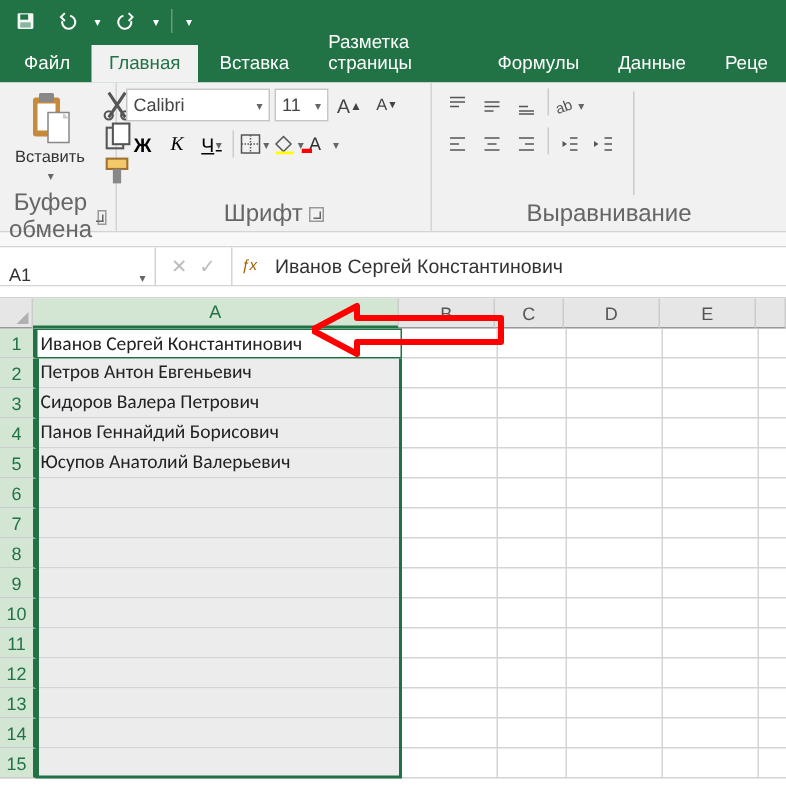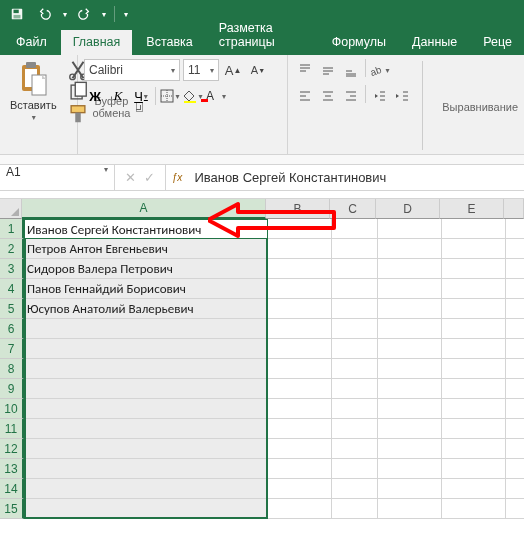--- a/index.html
+++ b/index.html
@@ -52,26 +52,26 @@
     background: #f1f1f1;
     height: 100px;
     border-bottom: 1px solid #d4d4d4;
     display:flex;
   }
   .group {
     border-right: 1px solid #d4d4d4;
     padding: 4px 6px 2px 6px;
     position:relative;
     display:flex;
-    flex-direction:row;
+    flex-direction:column;
   }
   .group-body { flex:1; display:flex; gap:4px; }
   .group-label {
     text-align:center;
-    font-size:11px;
+    font-size:16px;
     color:#666;
     padding-top:2px;
     display:flex;
     justify-content:center;
     gap:4px;
     align-items:center;
   }
   .glyph-expand {
     width:10px;height:10px;border:1px solid #999; position:relative;
   }
@@ -97,21 +97,21 @@
   .dd-caret{font-size:8px;color:#666;margin-left:1px;}
   
   .align-row{display:flex;gap:1px;}
   .align-col{display:flex;flex-direction:column;gap:4px;}
   .wrap-btn{display:flex;align-items:center;gap:4px;height:22px;padding:0 4px;font-size:12px;color:#333;}
   .wrap-btn svg{width:16px;height:16px;flex-shrink:0;}
   
   .formula-row{
     height:26px;border-bottom:1px solid #d4d4d4;display:flex;align-items:stretch;background:#fff;
   }
-  .name-box{width:115px;border-right:1px solid #d4d4d4;display:flex;align-items:flex-start;padding:0 6px;font-size:12px;color:#333;justify-content:space-between;}
+  .name-box{width:104px;border-right:1px solid #d4d4d4;display:flex;align-items:flex-end;padding:0 6px;font-size:12px;color:#333;justify-content:space-between;}
   .fx-btns{display:flex;align-items:center;gap:8px;padding:0 10px;color:#999;border-right:1px solid #d4d4d4;}
   .fx-btns span{font-size:13px;}
   .fx-label{display:flex;align-items:center;padding:0 6px;font-style:italic;font-size:10px;color:#a16207;}
   .formula-input{flex:1;display:flex;align-items:center;padding:0 6px;font-size:13px;color:#333;}
   .spacer-row{height:10px;background:#f8f8f8;border-bottom:1px solid #d4d4d4;}
   
   .sheet{display:flex;}
   .corner{width:24px;height:20px;background:#e6e6e6;border-right:1px solid #ccc;border-bottom:1px solid #999;position:relative;}
   .corner::after{content:"";position:absolute;right:2px;bottom:2px;width:0;height:0;border-left:8px solid transparent;border-bottom:8px solid #b0b0b0;}
   .colheads{display:flex;flex:1;}
@@ -252,20 +252,24 @@
           </div>
         <div class="fbtn">
             <span style="font-size:12px;color:#333">А</span>
             <svg width="14" height="3" style="position:relative;top:4px;left:-13px">
               <rect width="12" height="3" fill="#ff0000"></rect>
             </svg>
             <span class="dd-caret">▾</span>
           </div>
       </div>
     </div>
+    <div class="group-label">
+      <span>Шрифт</span>
+      <span class="glyph-expand"></span>
+    </div>
   </div>
 
   <div class="group" style="flex:1;border-right:none">
     <div class="group-body">
       <div class="align-col">
         <div class="align-row">
           <div class="fbtn">
               <svg width="14" height="14">
                 <line x1="2" y1="2" x2="12" y2="2" stroke="#555"></line>
                 <line x1="2" y1="5" x2="12" y2="5" stroke="#555"></line>

